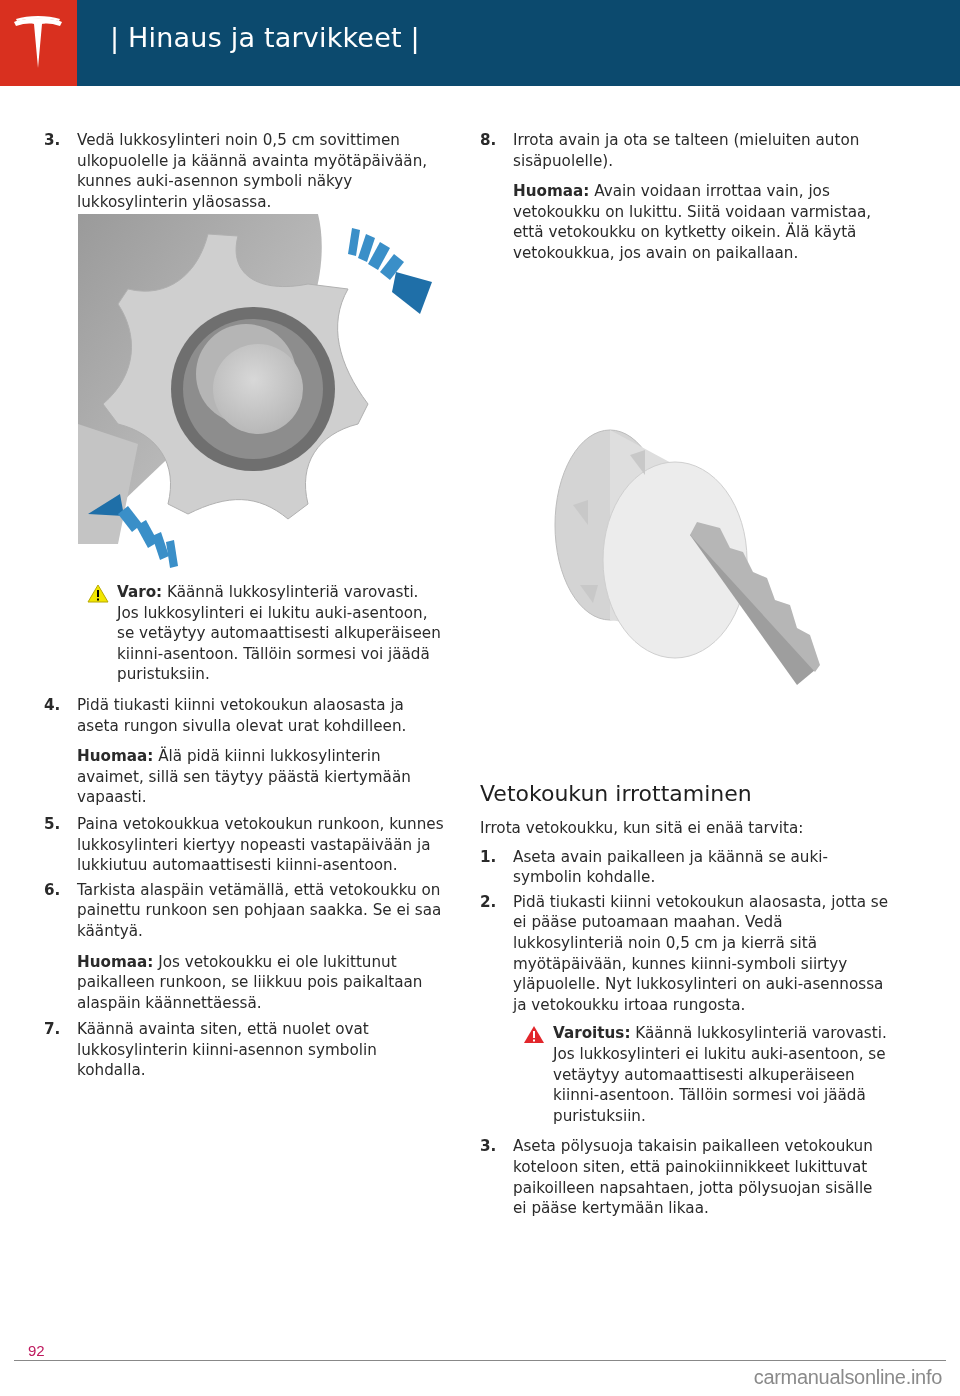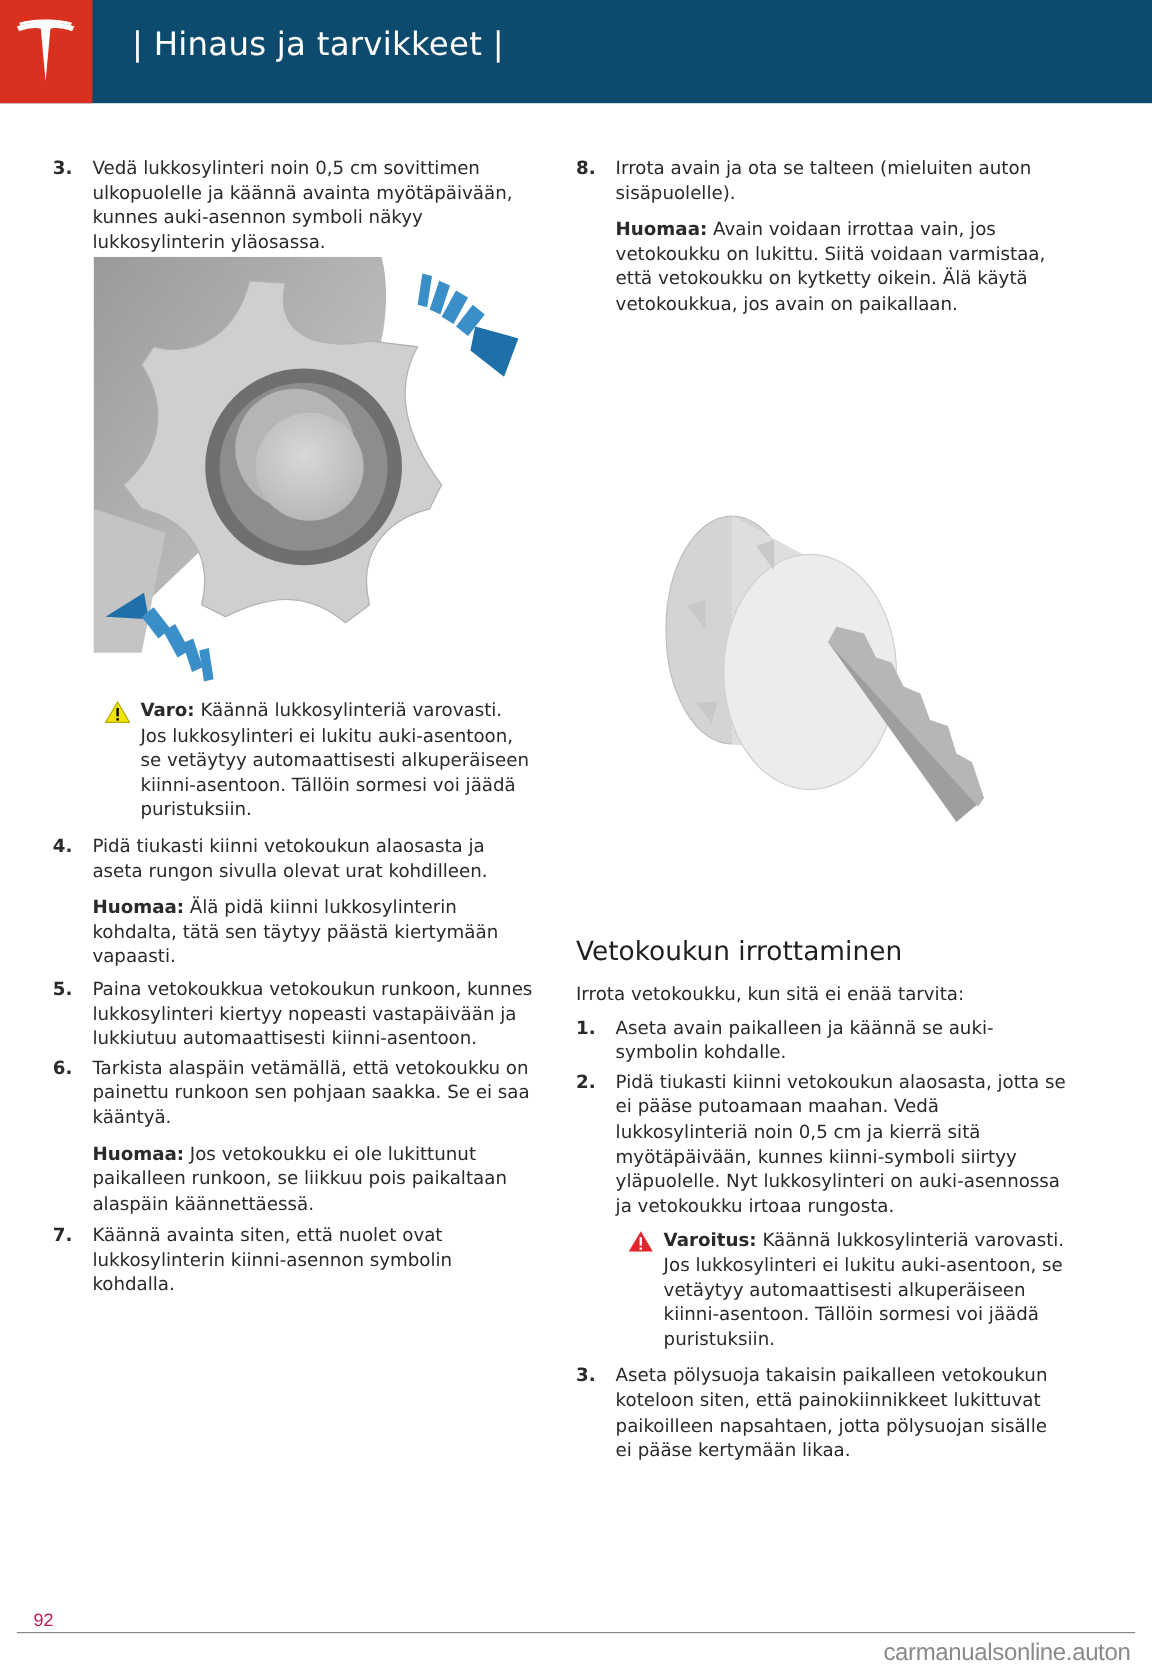--- a/index.html
+++ b/index.html
@@ -95,21 +95,21 @@
           <rect x="10" y="14.5" width="2" height="2" fill="#000"></rect>
         </svg>
     </span>
     <b>Varo:</b><span> Käännä lukkosylinteriä varovasti. Jos lukkosylinteri ei lukitu auki-asentoon, se vetäytyy automaattisesti alkuperäiseen kiinni-asentoon. Tällöin sormesi voi jäädä puristuksiin.</span>
   </div>
   <div class="step">
     <span class="num">4.</span>
     <span>Pidä tiukasti kiinni vetokoukun alaosasta ja aseta rungon sivulla olevat urat kohdilleen.</span>
   </div>
   <div class="note">
-    <b>Huomaa:</b><span> Älä pidä kiinni lukkosylinterin kohdalta, tätä sen täytyy päästä kiertymään vapaasti.</span>
+    <b>Huomaa:</b><span> Älä pidä kiinni lukkosylinterin avaimet, sillä sen täytyy päästä kiertymään vapaasti.</span>
   </div>
   <div class="step">
     <span class="num">5.</span>
     <span>Paina vetokoukkua vetokoukun runkoon, kunnes lukkosylinteri kiertyy nopeasti vastapäivään ja lukkiutuu automaattisesti kiinni-asentoon.</span>
   </div>
   <div class="step">
     <span class="num">6.</span>
     <span>Tarkista alaspäin vetämällä, että vetokoukku on painettu runkoon sen pohjaan saakka. Se ei saa kääntyä.</span>
   </div>
   <div class="note">
@@ -166,13 +166,13 @@
     <b>Varoitus:</b><span> Käännä lukkosylinteriä varovasti. Jos lukkosylinteri ei lukitu auki-asentoon, se vetäytyy automaattisesti alkuperäiseen kiinni-asentoon. Tällöin sormesi voi jäädä puristuksiin.</span>
   </div>
   <div class="step">
     <span class="num">3.</span>
     <span>Aseta pölysuoja takaisin paikalleen vetokoukun koteloon siten, että painokiinnikkeet lukittuvat paikoilleen napsahtaen, jotta pölysuojan sisälle ei pääse kertymään likaa.</span>
   </div>
 </div>
 
 <div class="footer-line"></div>
 <div class="page-num">92</div>
-<div class="watermark">carmanualsonline.auton</div>
+<div class="watermark">carmanualsonline.info</div>
 
 </body></html>

